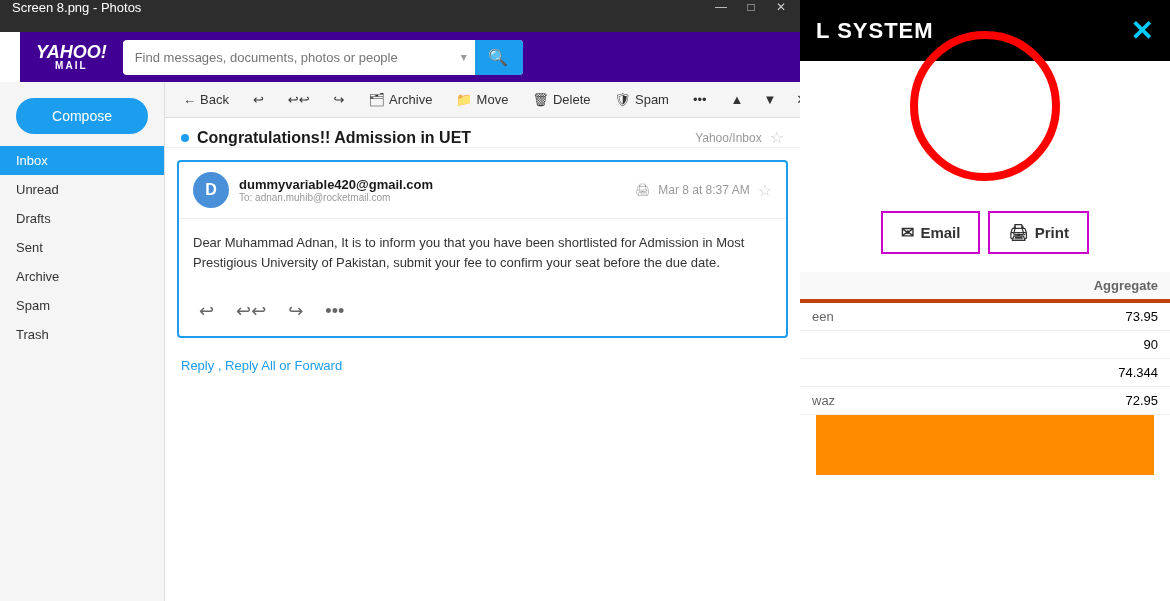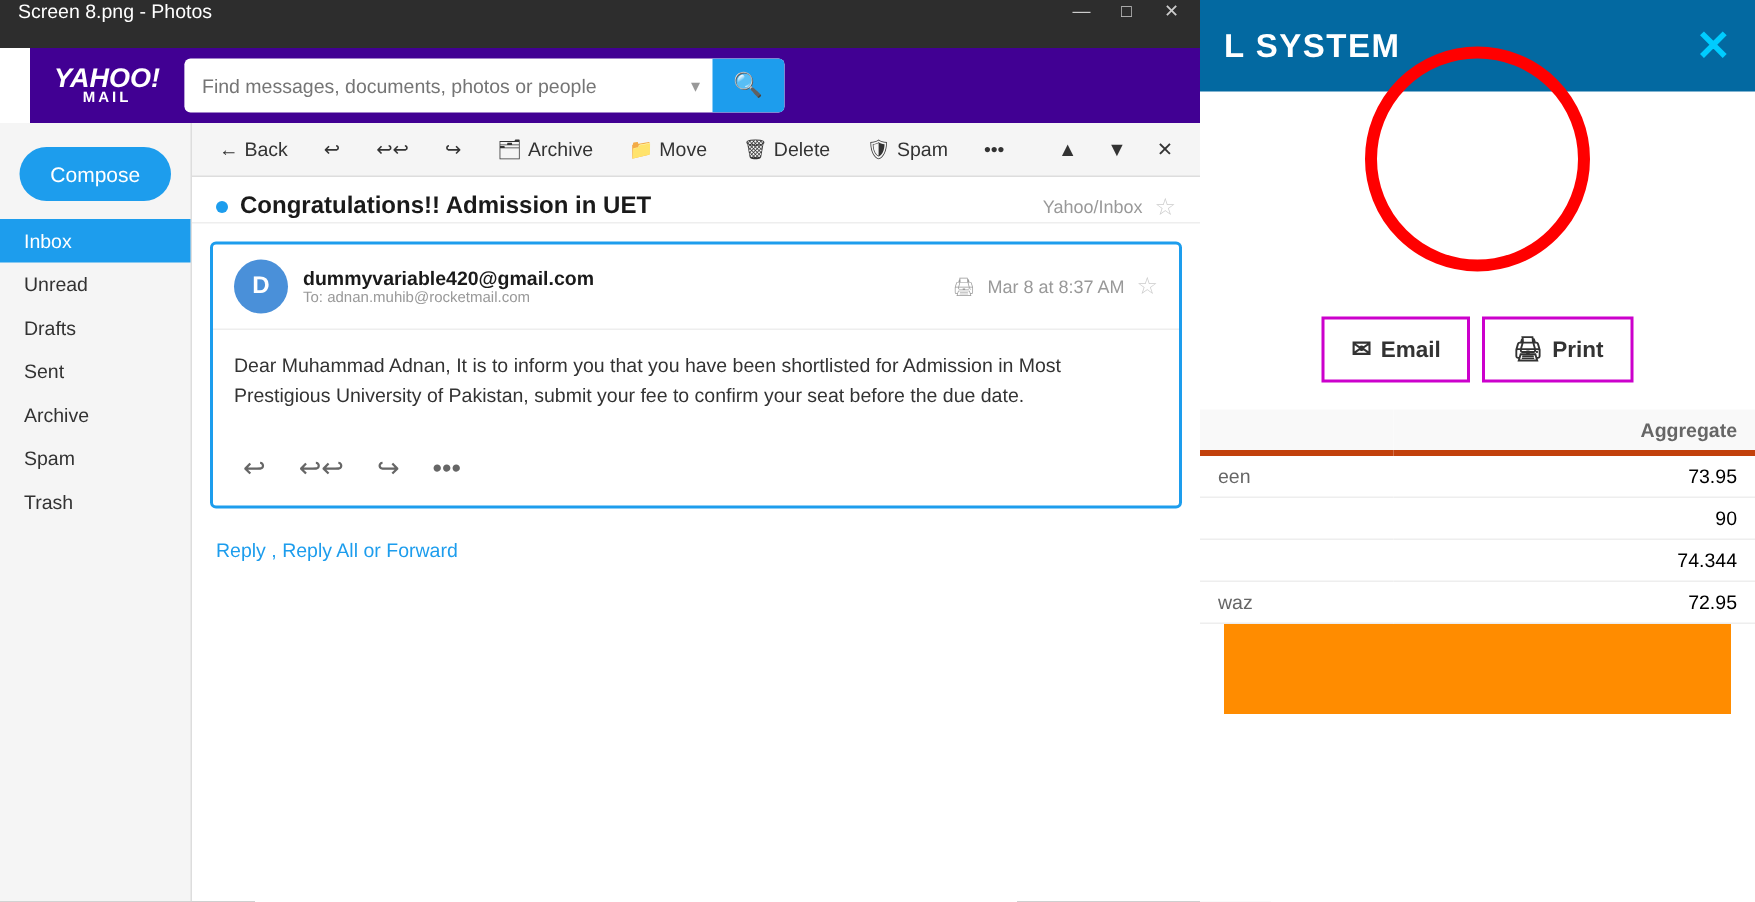--- a/index.html
+++ b/index.html
@@ -114,21 +114,21 @@
     }
 
     .yahoo-body {
       display: flex;
       flex: 1;
       overflow: hidden;
     }
 
     
     .yahoo-sidebar {
-      width: 128px;
+      width: 165px;
       background: #f5f5f5;
       border-right: 1px solid #ddd;
       padding-top: 8px;
       flex-shrink: 0;
       display: flex;
       flex-direction: column;
     }
 
     .compose-btn {
       background: #1d9ded;
@@ -333,21 +333,21 @@
       top: 0;
       right: 0;
       width: 370px;
       height: 601px;
       background: #fff;
       display: flex;
       flex-direction: column;
     }
 
     .system-header {
-      background: #0369a1;
+      background: #000000;
       padding: 14px 16px;
       display: flex;
       align-items: center;
       justify-content: space-between;
     }
 
     .system-title {
       color: #fff;
       font-size: 22px;
       font-weight: bold;

